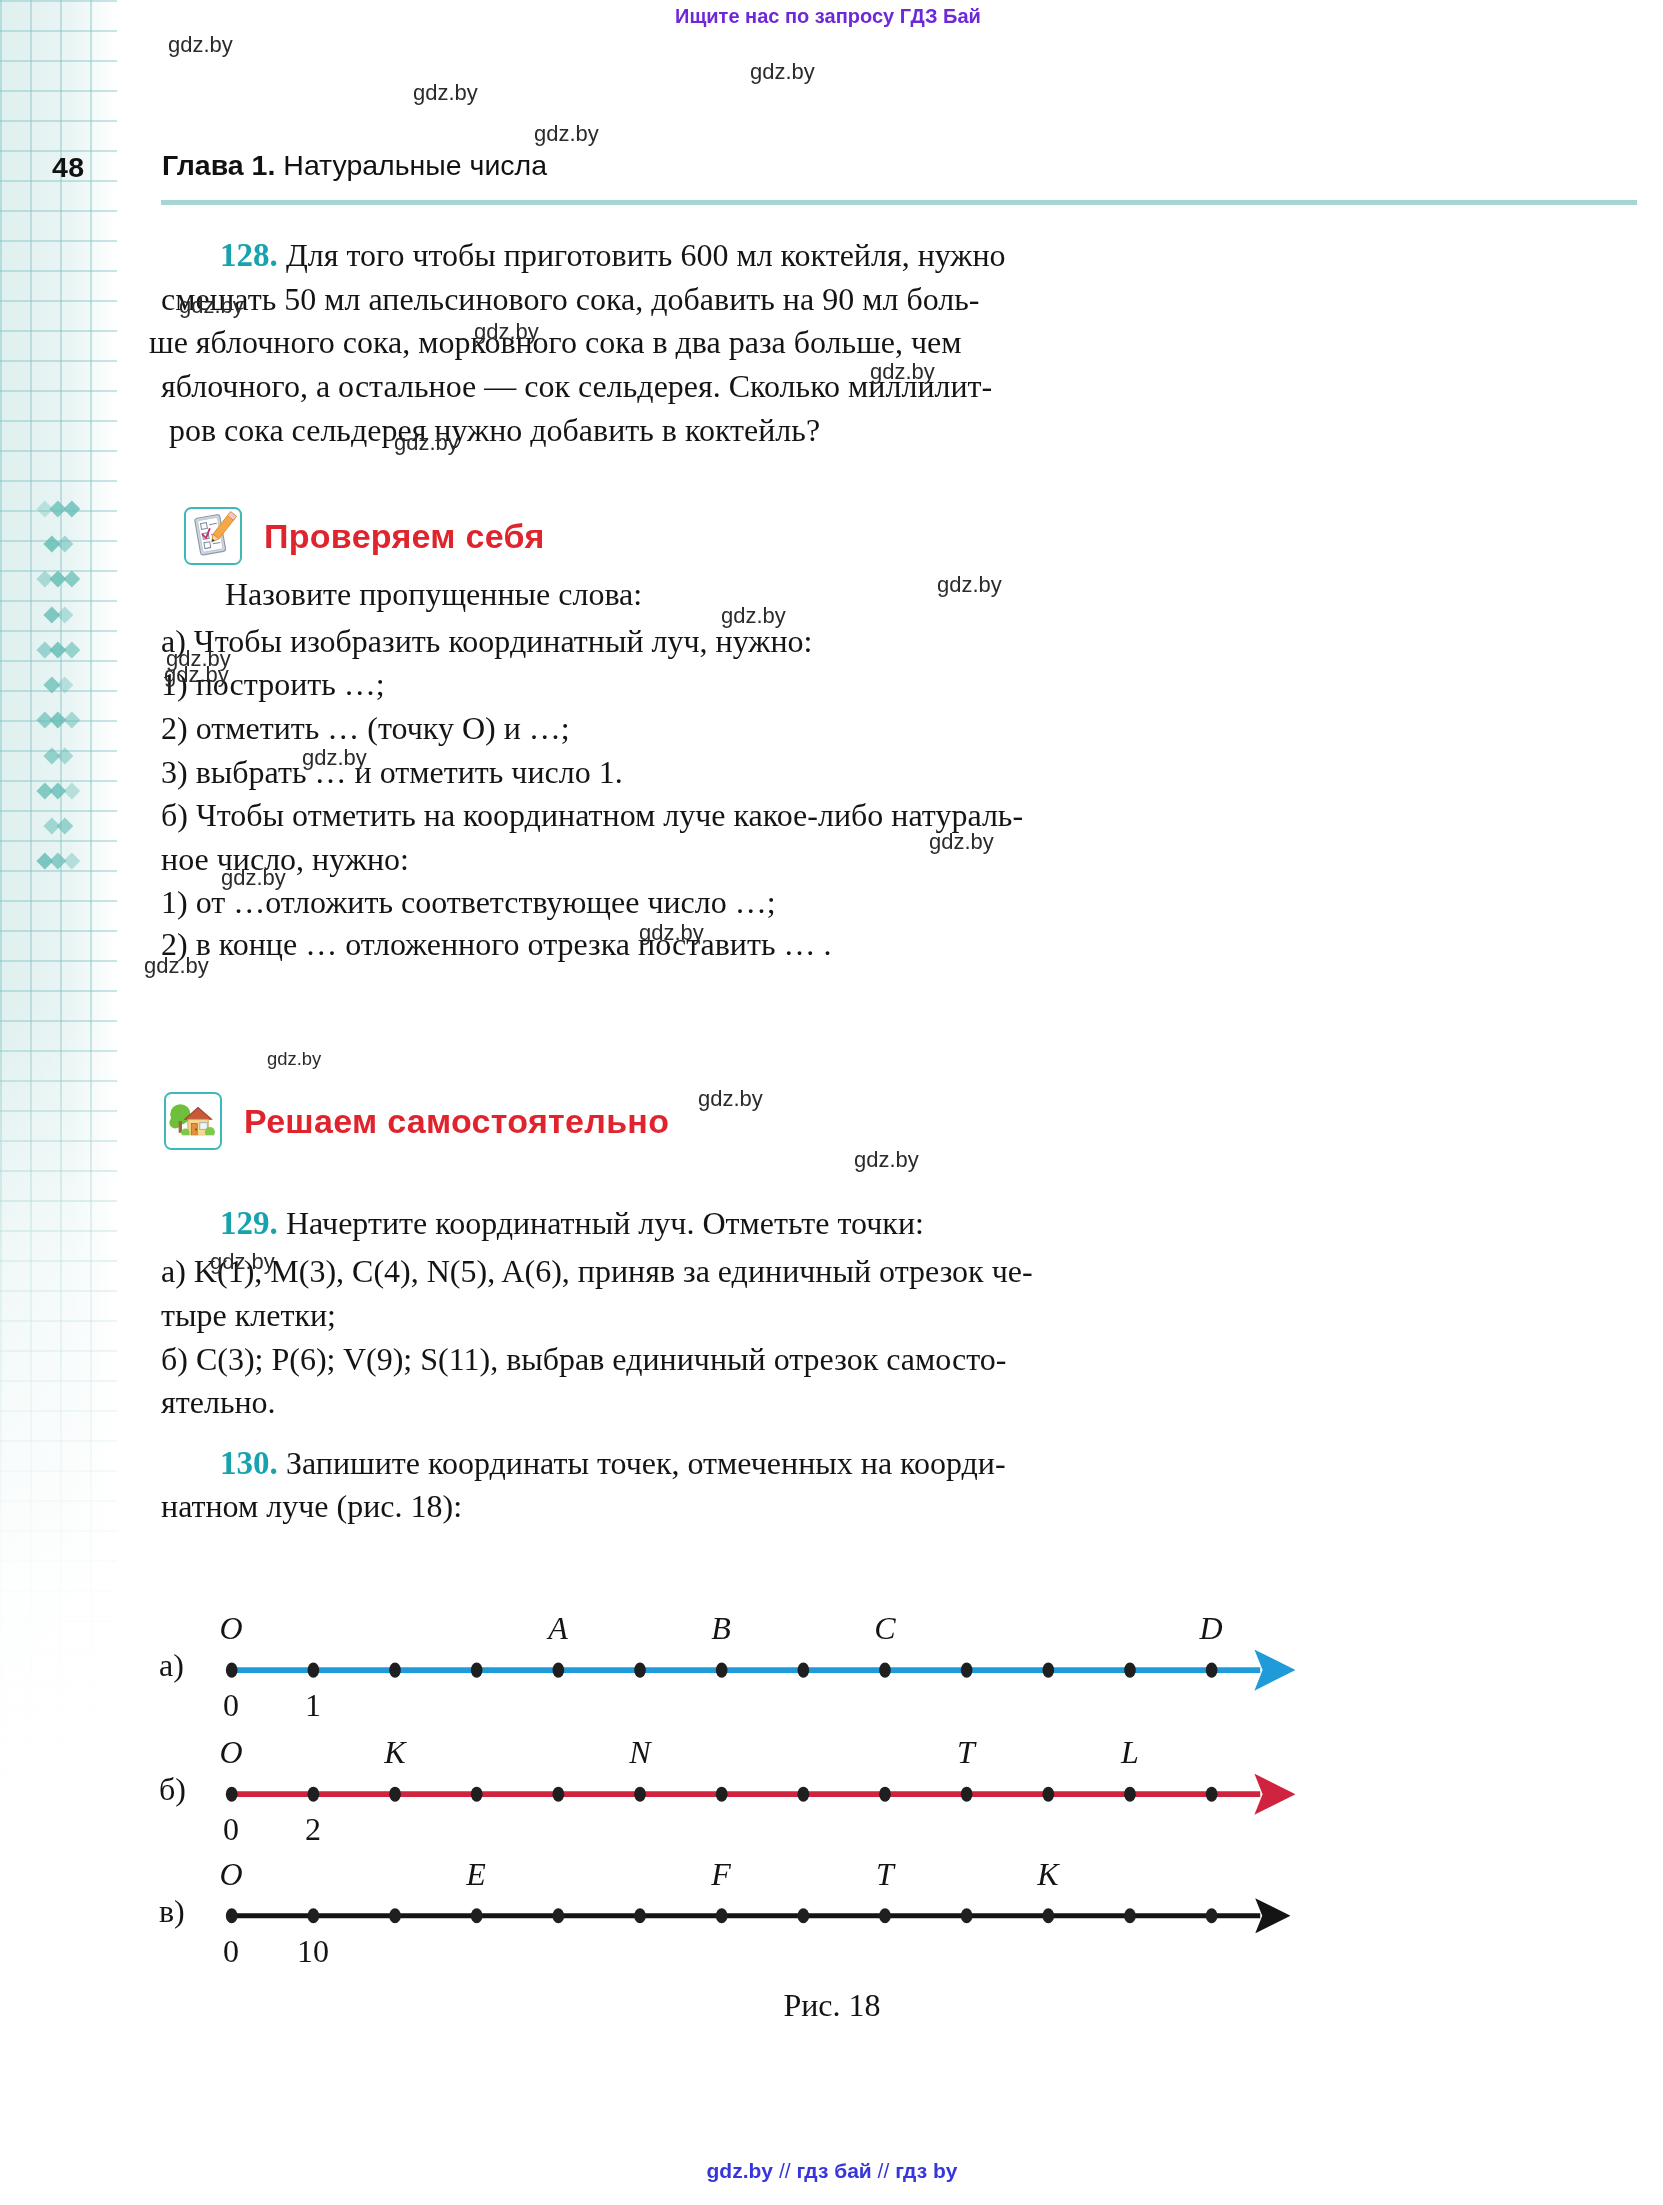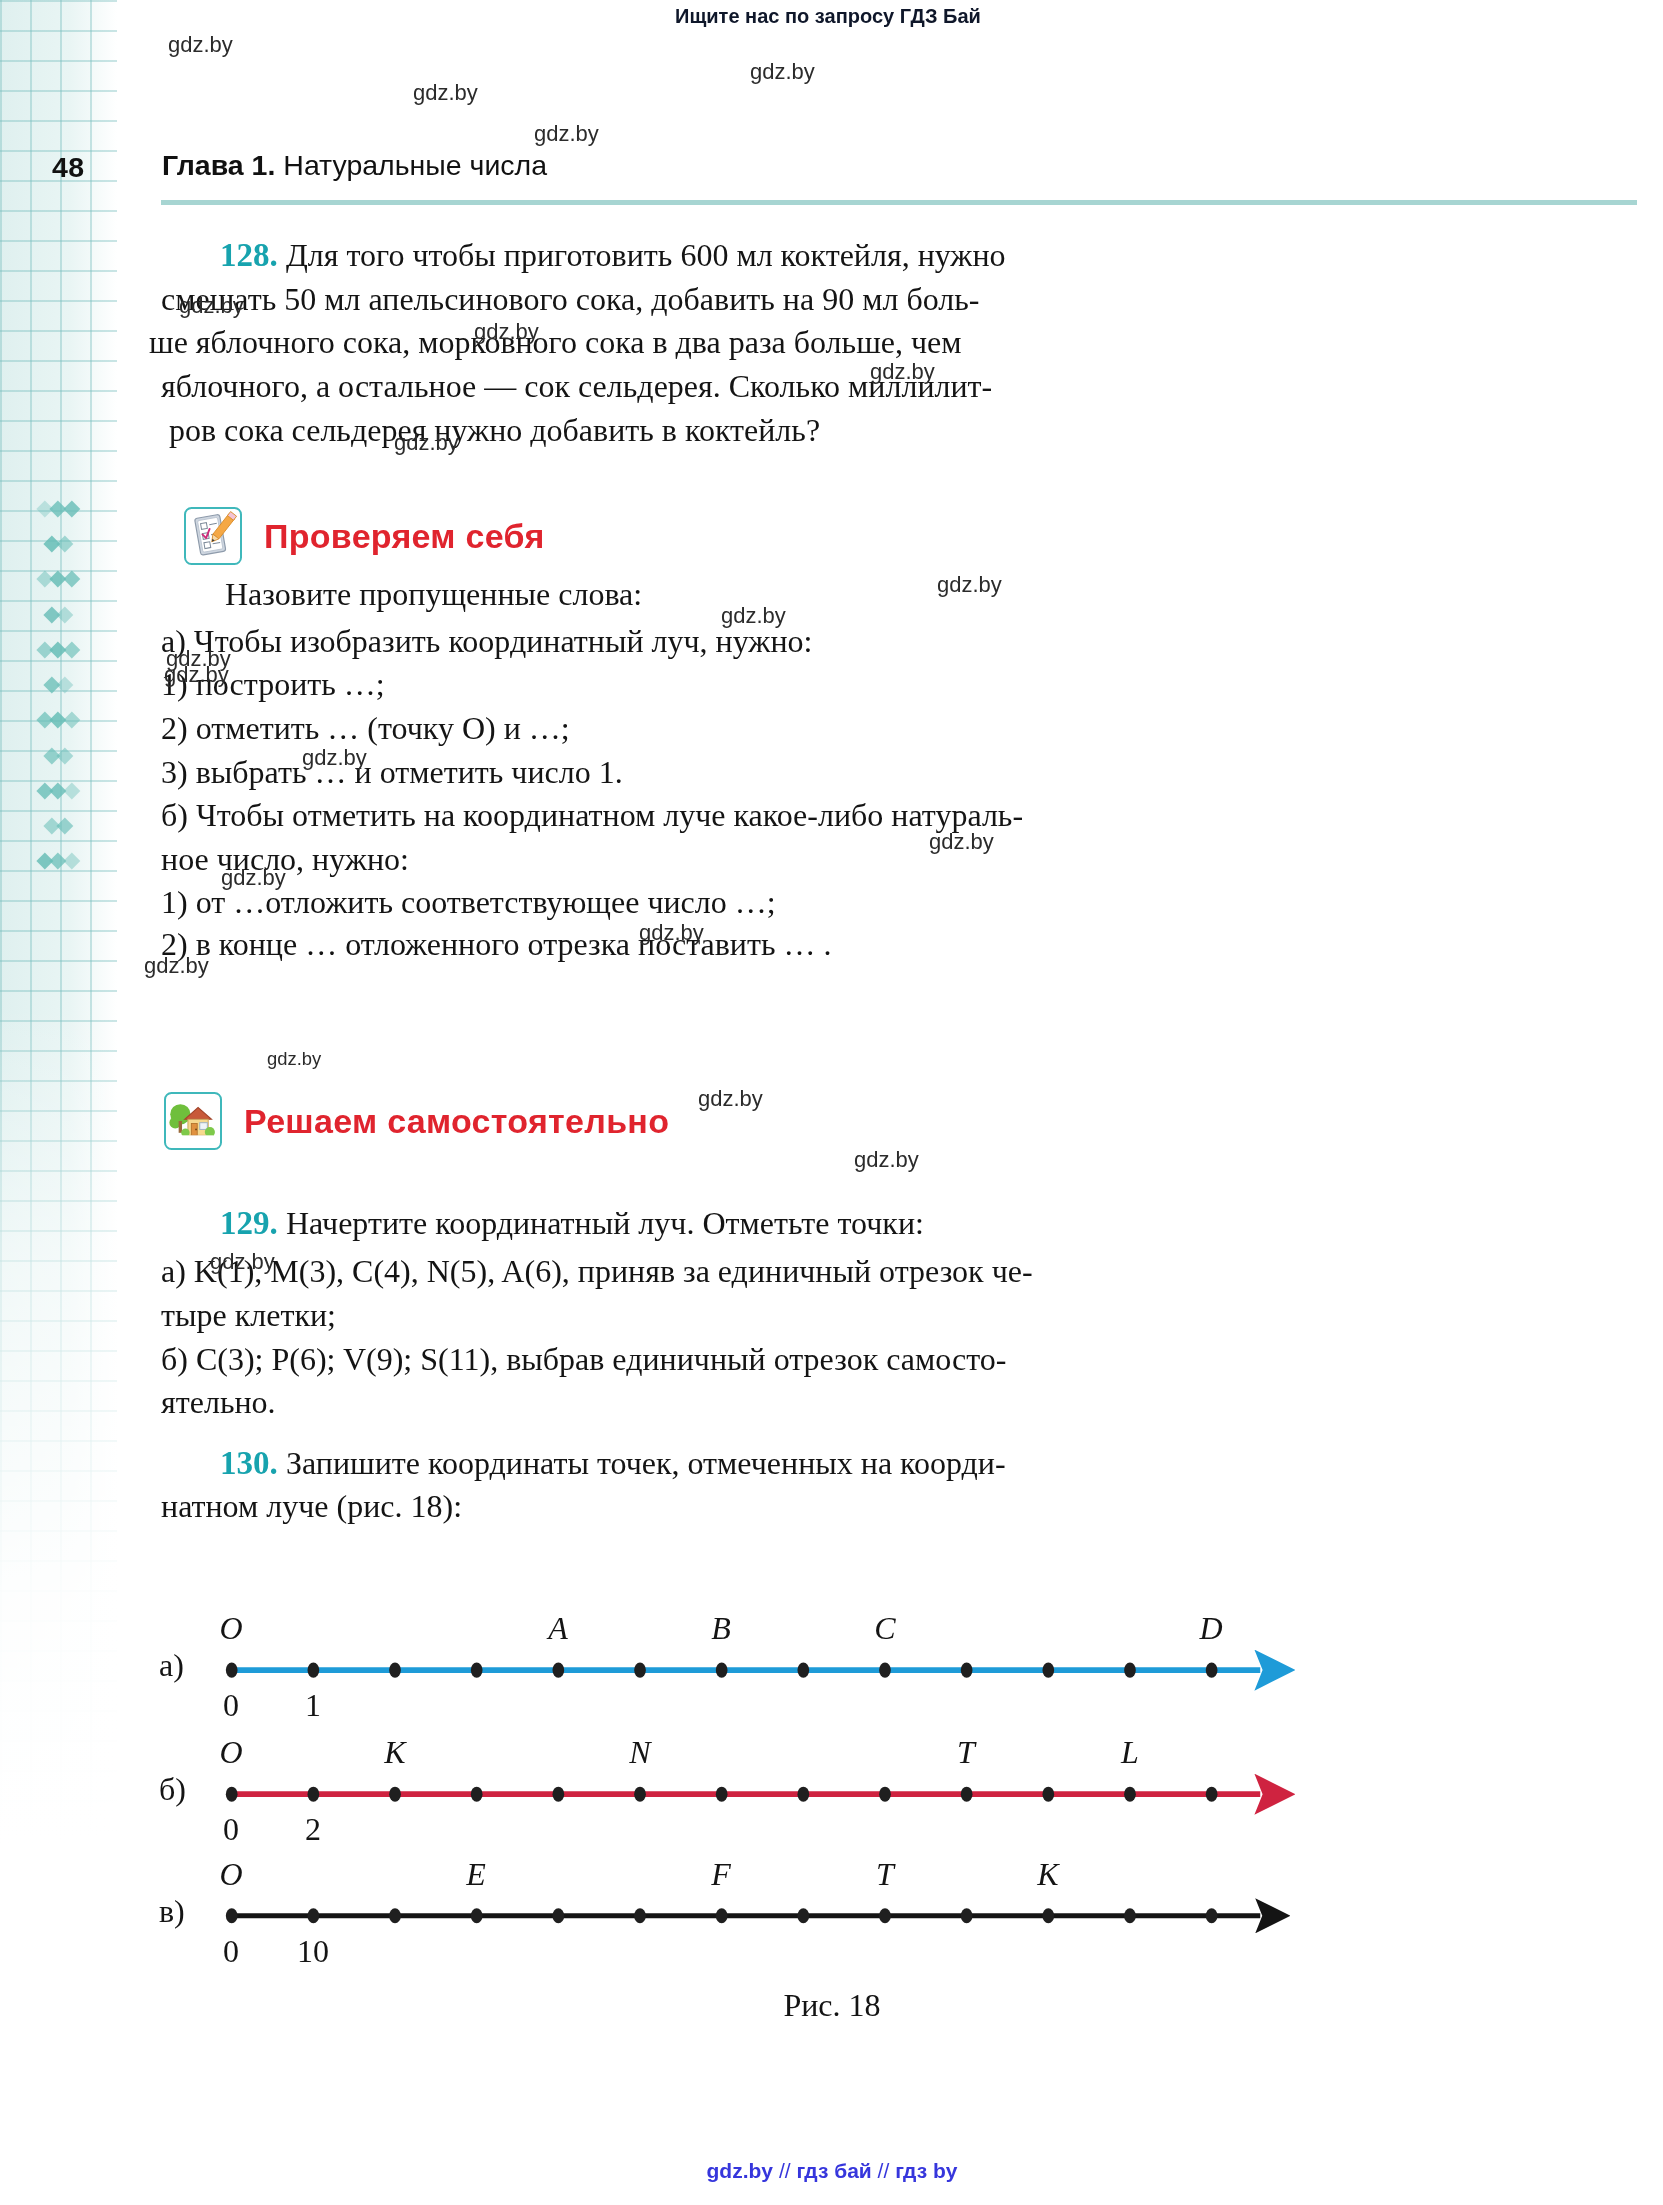--- a/index.html
+++ b/index.html
@@ -161,21 +161,21 @@
     pointer-events:none;
   }
   .wm.sm { font-size: 18.4px; }
   #top-banner {
     position:absolute;
     left:0; top:5px; width:1656px;
     text-align:center;
     font-family:"Liberation Sans",sans-serif;
     font-weight:700;
     font-size:20px;
-    color:#0f172a;
+    color:#6d28d9;
   }
   #bottom-bar {
     position:absolute;
     left:0; top:2159px; width:1664px;
     text-align:center;
     font-family:"Liberation Sans",sans-serif;
     font-weight:700;
     font-size:21px;
     color:#3636dc;
   }

